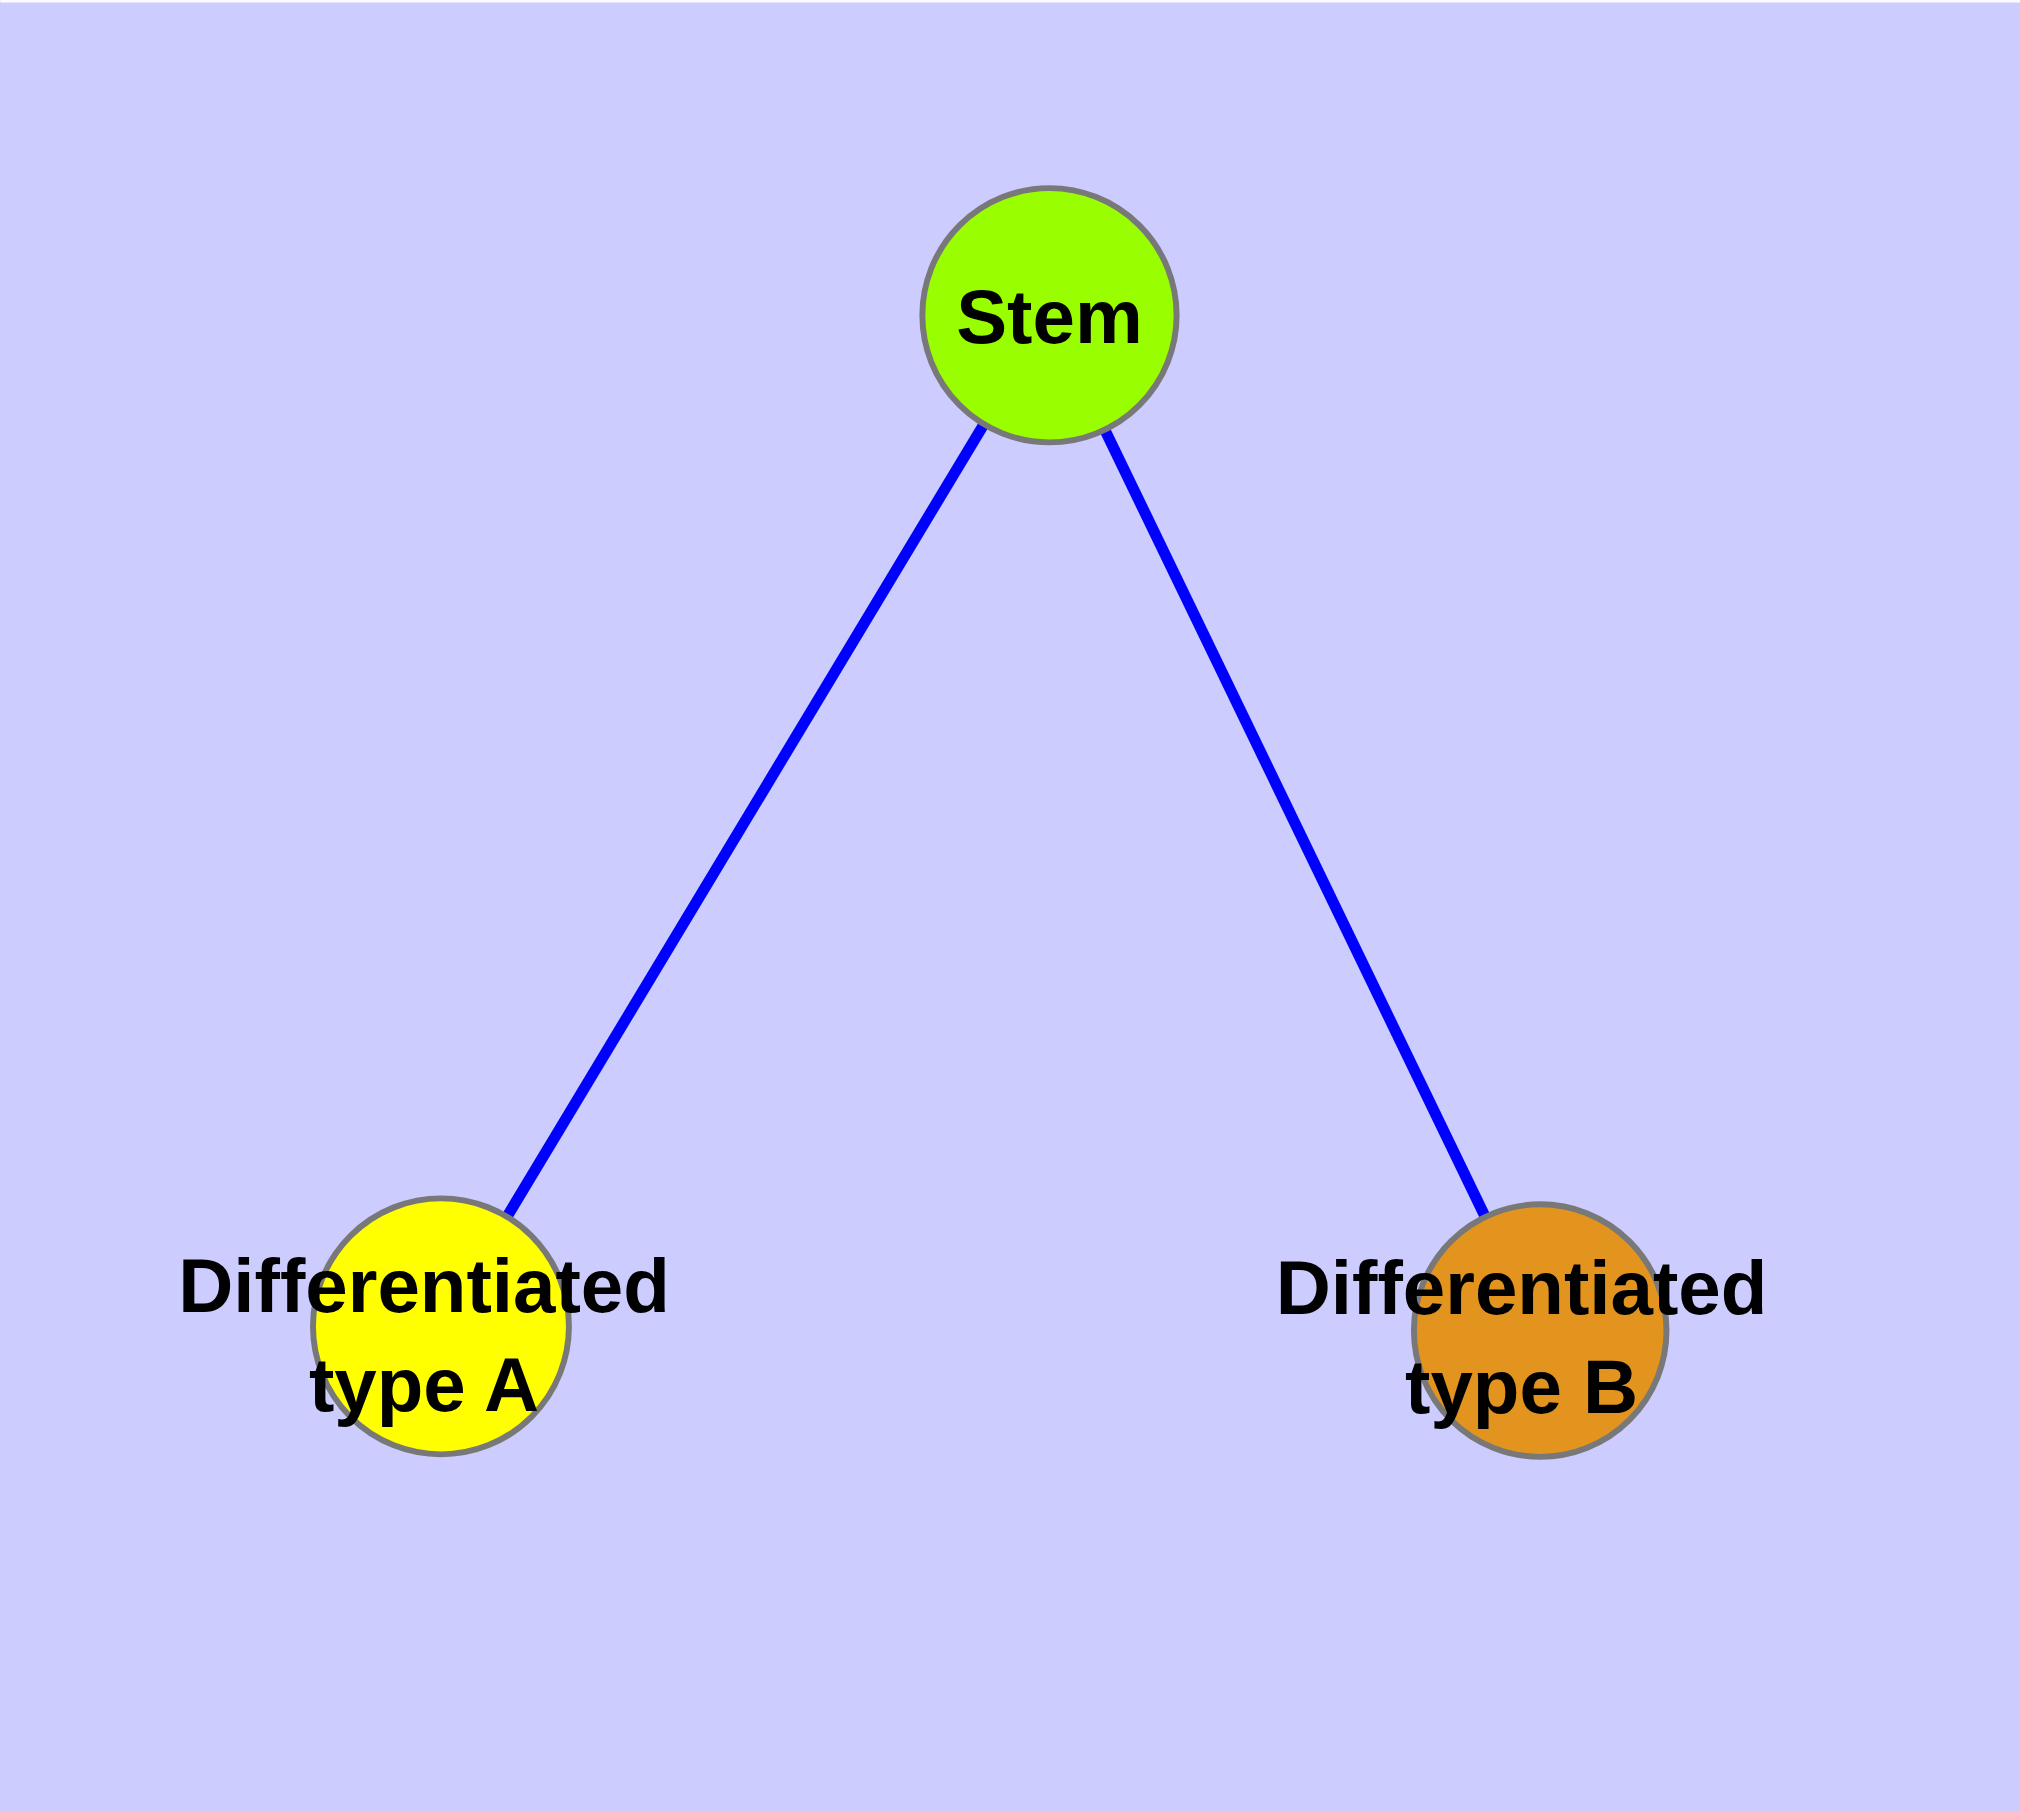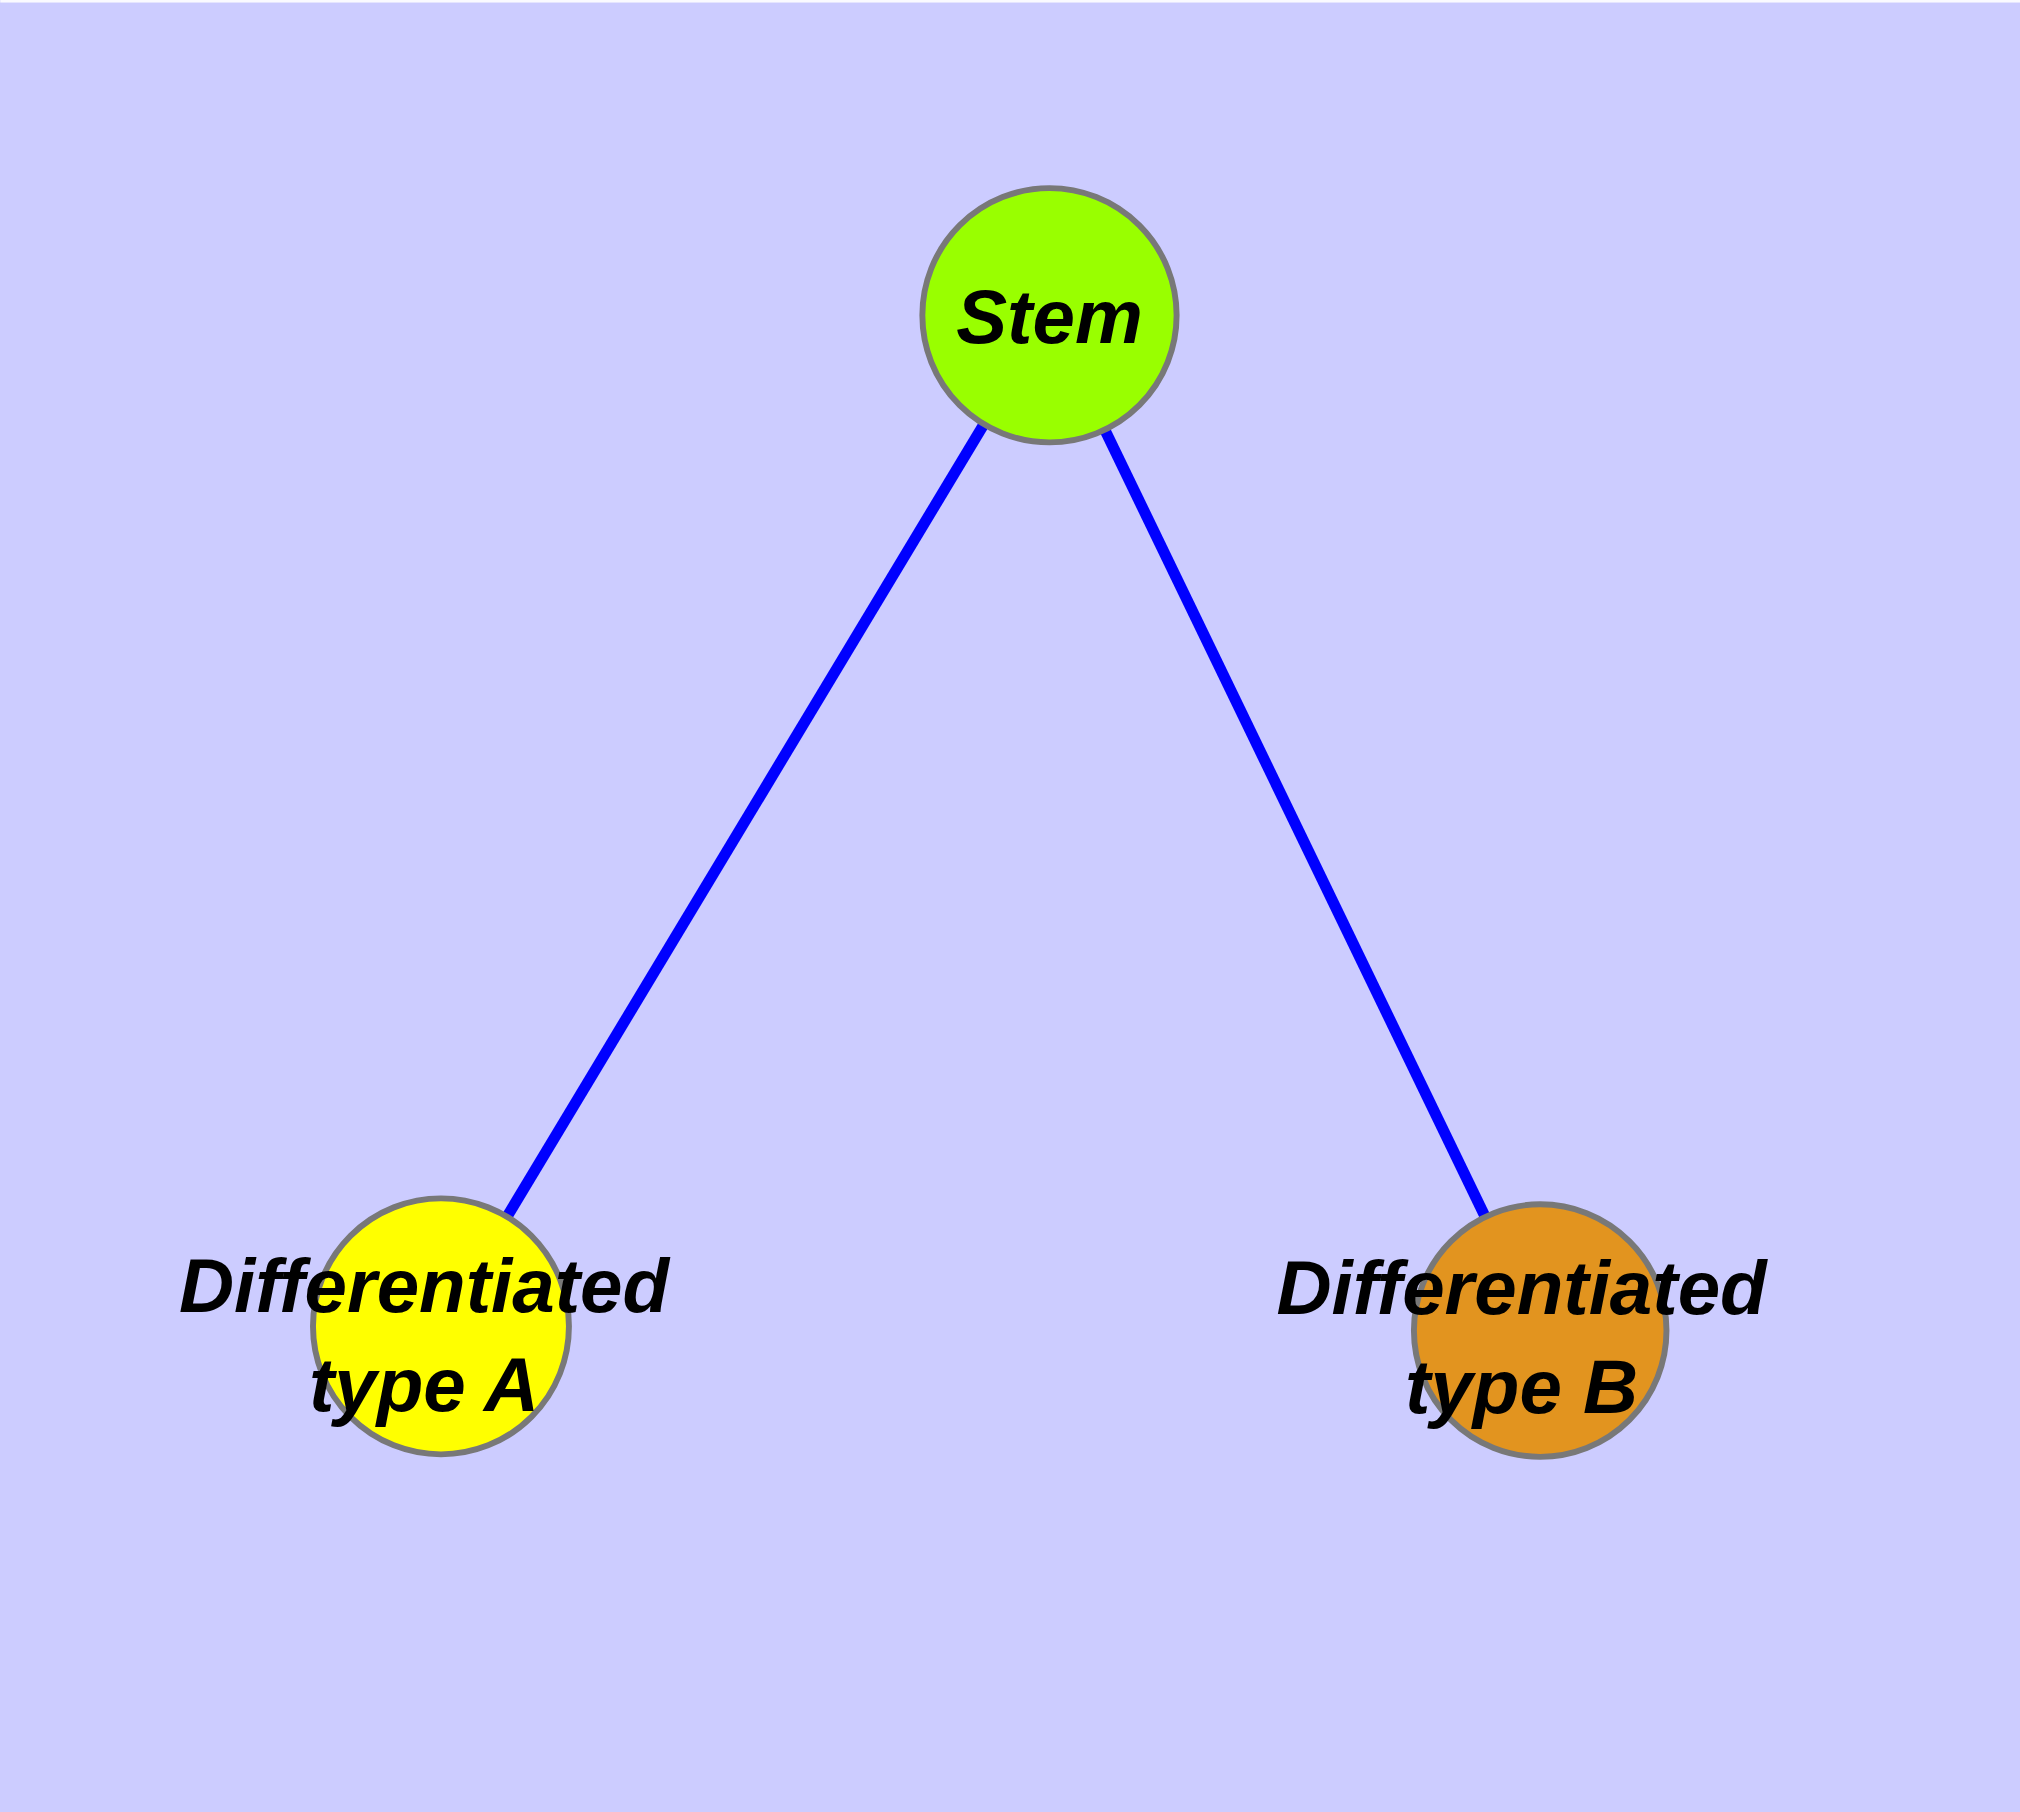--- a/index.html
+++ b/index.html
@@ -5,21 +5,20 @@
   html, body {
     margin: 0;
     padding: 0;
     background: #ccccff;
   }
   .canvas-wrap {
     width: 2021px;
     height: 1812px;
     position: relative;
     overflow: hidden;
-    font-style: italic;
   }
   svg { display: block; }
   .edge {
     stroke-width: 13px;
     stroke-linecap: butt;
   }
   .node {
     stroke-width: 7px;
   }
   .node-label {

